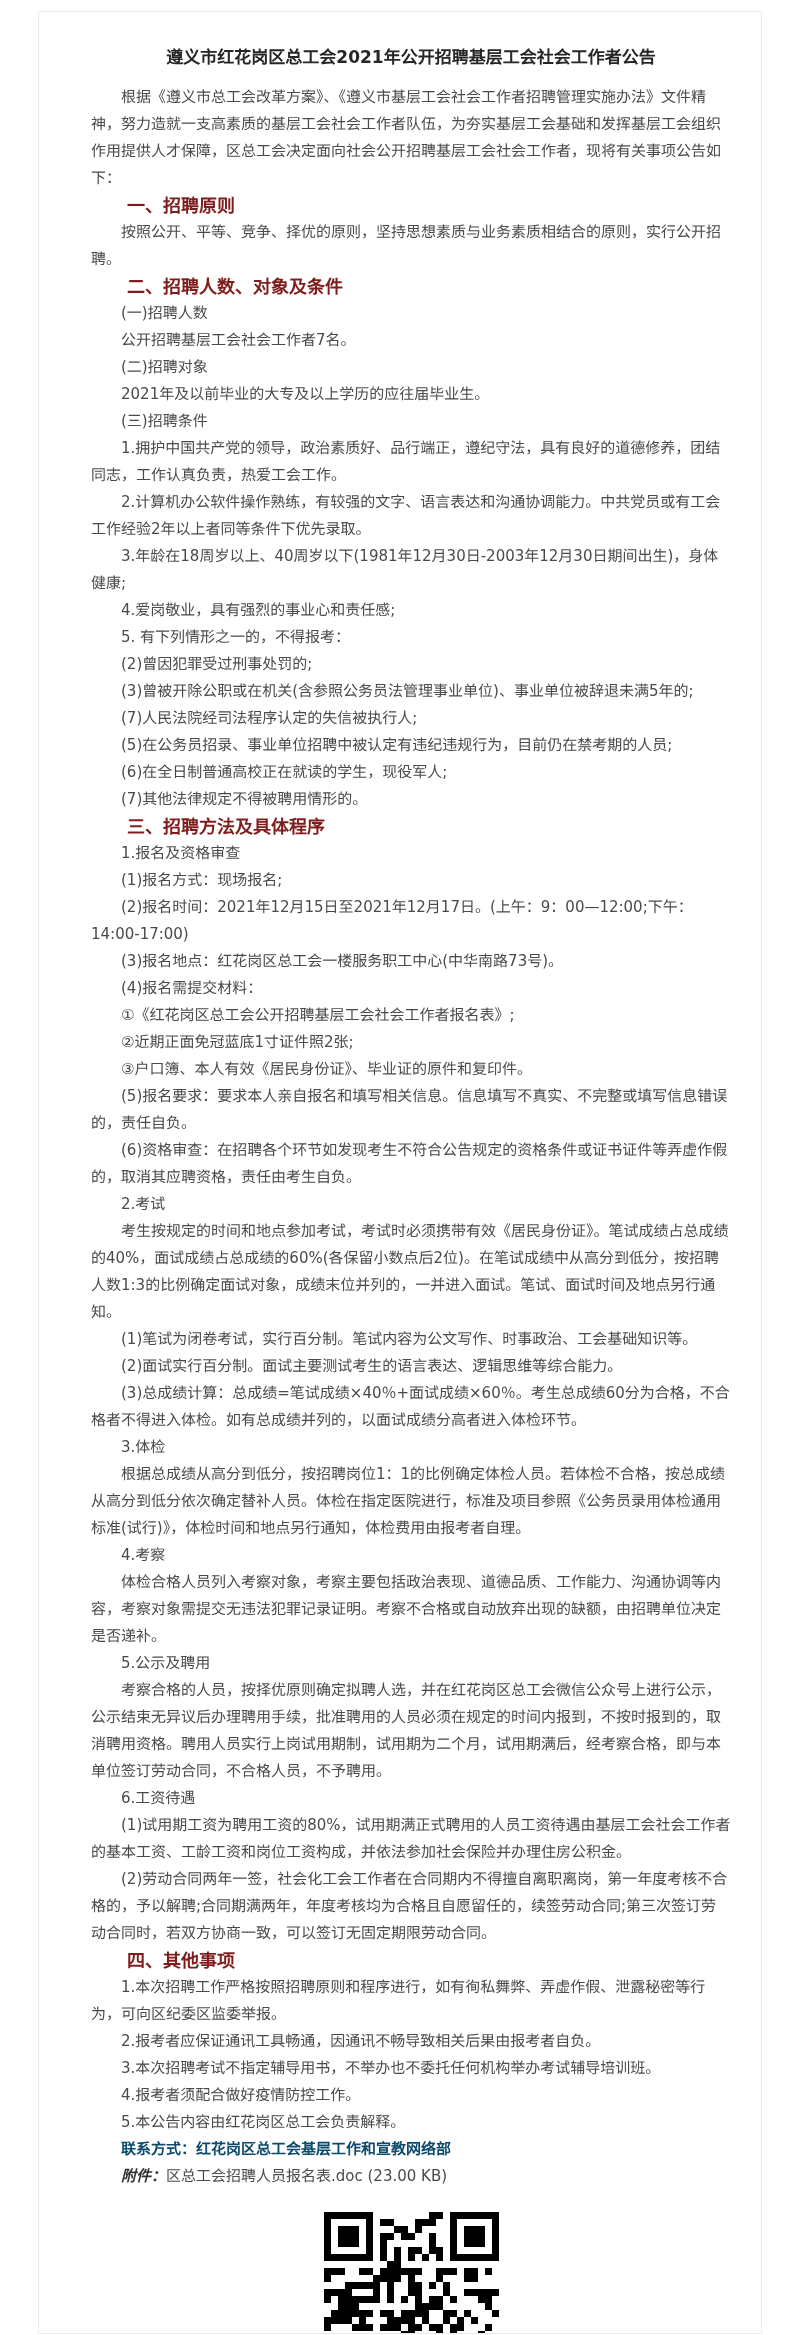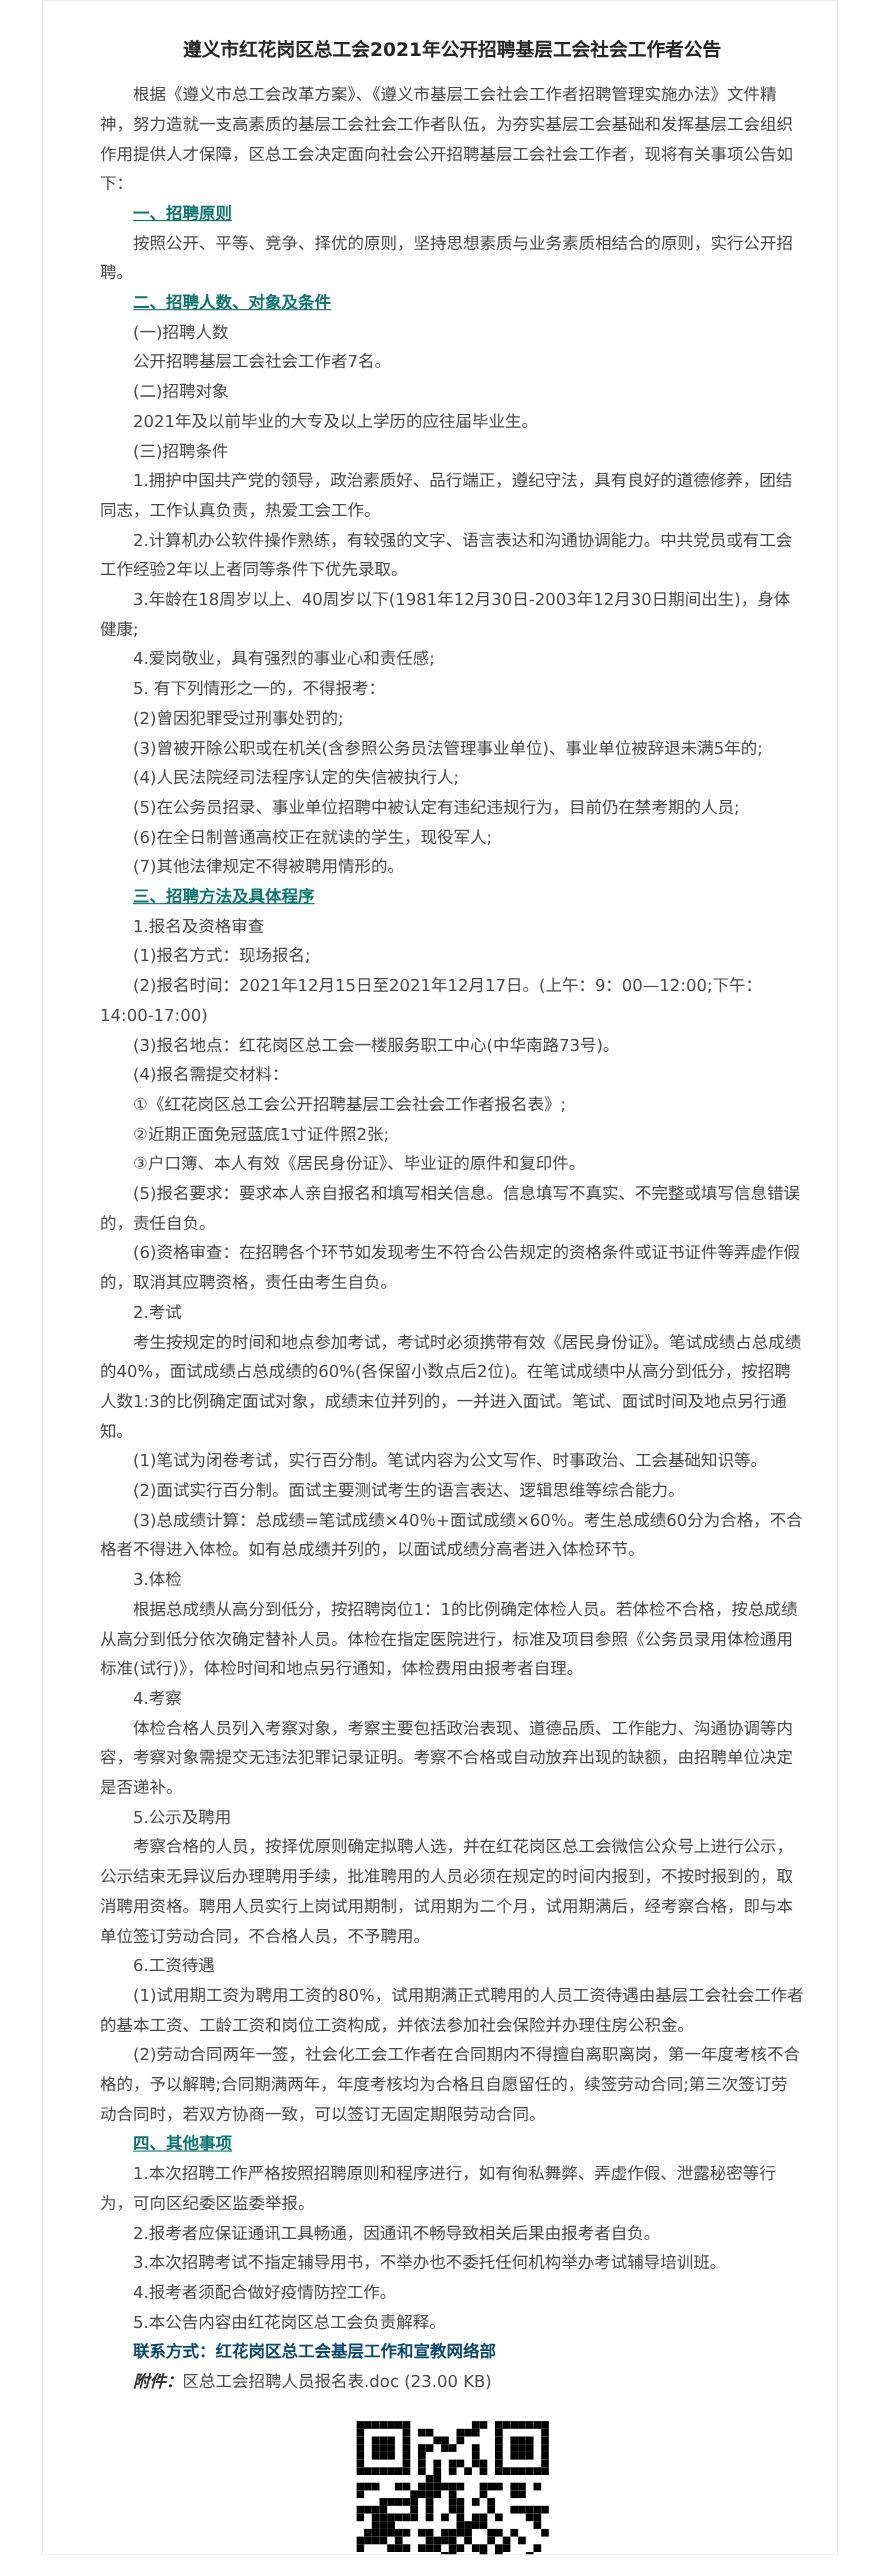--- a/index.html
+++ b/index.html
@@ -1,30 +1,30 @@
 <!DOCTYPE html>
 <html lang="zh-CN"><head>
 <meta charset="utf-8">
 <style>
   html,body{margin:0;padding:0;background:#ffffff;}
   body{font-family:"DejaVu Sans","Liberation Sans",sans-serif;}
   .page{
-    width:724px;height:2323px;margin:0 auto;box-sizing:border-box;
+    width:724px;height:2323px;margin:11px auto;box-sizing:border-box;
     border:1px solid #ececec;background:#ffffff;
     padding:30px 48px 30px 52px;overflow:hidden;
   }
   .doc{width:640px;margin:0 auto;}
   h1.title{
     margin:0 0 12px 0;text-align:center;
     font-size:17px;line-height:30px;font-weight:bold;color:#262626;
   }
   p{margin:0;font-size:15px;line-height:27px;color:#4a4a4a;text-indent:2em;}
   h2.h{
-    margin:0;font-size:15px;line-height:27px;font-weight:bold;
-    color:#0f766e;text-indent:2em;text-decoration:underline;
+    margin:0;font-size:18px;line-height:27px;font-weight:bold;
+    color:#7f1d1d;text-indent:2em;
   }
   p.contact{font-weight:bold;color:#0c4a6e;}
   p.attachment b{color:#333333;font-style:italic;}
   .qr-wrap{text-align:center;margin:22px 0 8px 0;}
   .qr-wrap svg{display:inline-block;}
 </style>
 </head>
 <body>
 
 <div class="page">
@@ -39,21 +39,21 @@
       <p class="p">(二)招聘对象</p>
       <p class="p">2021年及以前毕业的大专及以上学历的应往届毕业生。</p>
       <p class="p">(三)招聘条件</p>
       <p class="p">1.拥护中国共产党的领导，政治素质好、品行端正，遵纪守法，具有良好的道德修养，团结同志，工作认真负责，热爱工会工作。</p>
       <p class="p">2.计算机办公软件操作熟练，有较强的文字、语言表达和沟通协调能力。中共党员或有工会工作经验2年以上者同等条件下优先录取。</p>
       <p class="p">3.年龄在18周岁以上、40周岁以下(1981年12月30日-2003年12月30日期间出生)，身体健康;</p>
       <p class="p">4.爱岗敬业，具有强烈的事业心和责任感;</p>
       <p class="p">5. 有下列情形之一的，不得报考：</p>
       <p class="p">(2)曾因犯罪受过刑事处罚的;</p>
       <p class="p">(3)曾被开除公职或在机关(含参照公务员法管理事业单位)、事业单位被辞退未满5年的;</p>
-      <p class="p">(4)人民法院经司法程序认定的失信被执行人;</p>
+      <p class="p">(7)人民法院经司法程序认定的失信被执行人;</p>
       <p class="p">(5)在公务员招录、事业单位招聘中被认定有违纪违规行为，目前仍在禁考期的人员;</p>
       <p class="p">(6)在全日制普通高校正在就读的学生，现役军人;</p>
       <p class="p">(7)其他法律规定不得被聘用情形的。</p>
       <h2 class="h">三、招聘方法及具体程序</h2>
       <p class="p">1.报名及资格审查</p>
       <p class="p">(1)报名方式：现场报名;</p>
       <p class="p">(2)报名时间：2021年12月15日至2021年12月17日。(上午：9：00—12:00;下午：14:00-17:00)</p>
       <p class="p">(3)报名地点：红花岗区总工会一楼服务职工中心(中华南路73号)。</p>
       <p class="p">(4)报名需提交材料：</p>
       <p class="p">①《红花岗区总工会公开招聘基层工会社会工作者报名表》;</p>

